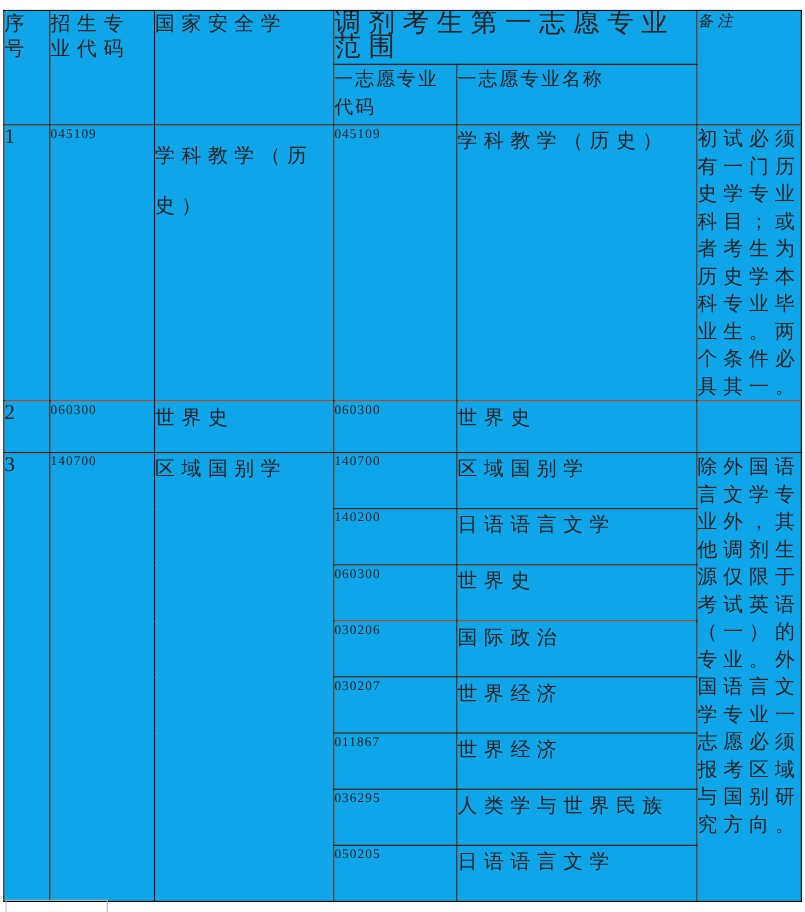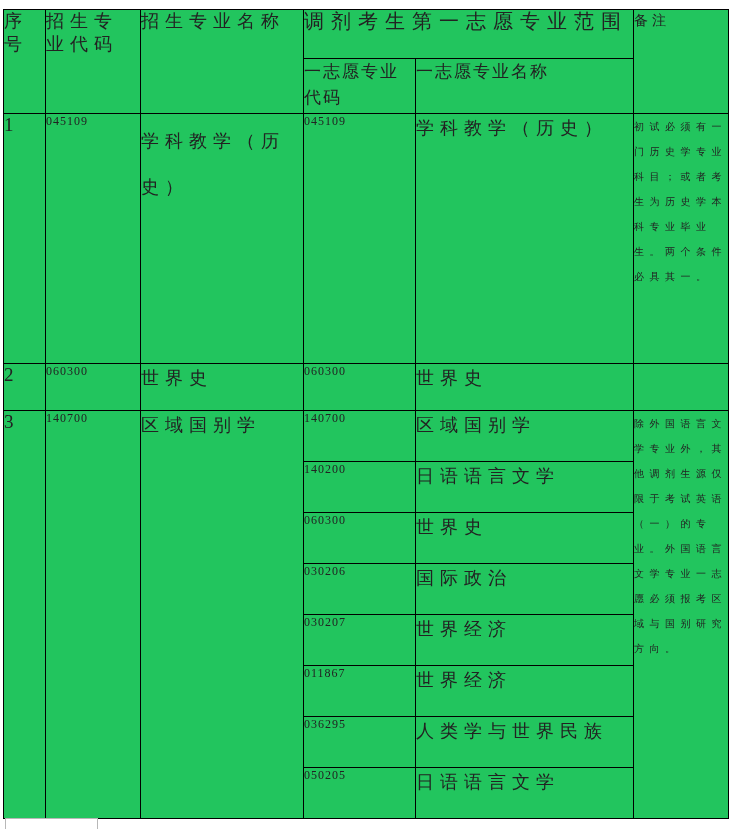--- a/index.html
+++ b/index.html
@@ -19,55 +19,56 @@
     border-collapse: collapse;
     table-layout: fixed;
   }
   .doc th, .doc td {
     border: 1.6px solid #000000;
     padding: 0;
     font-weight: normal;
     text-align: left;
     vertical-align: top;
     overflow: hidden;
-    background: #22c55e;
+    background: #0ea5e9;
   }
   
   .h-main {
     font-size: 18px;
     letter-spacing: 6px;
     line-height: 23px;
     padding: 9px 4px 2px 8px;
   }
   .h-group {
-    font-size: 20px;
+    font-size: 24px;
     letter-spacing: 7px;
     line-height: 22px;
     padding: 13px 4px 2px 13px;
   }
   .h-sub {
     font-size: 17px;
     letter-spacing: 2px;
     line-height: 26px;
     padding: 6px 4px 2px 8px;
     margin-left: 31px;
   }
   .h-remark {
     font-size: 14px;
     letter-spacing: 4px;
     line-height: 22px;
     padding: 8px 4px 2px 9px;
+    font-style: italic;
   }
   
   .c-no   { font-size: 19px; padding: 10px 2px 2px 13px; }
   .c-code { font-size: 12px; letter-spacing: 1px; padding: 10px 2px 2px 10px; }
   .c-name { font-size: 18px; letter-spacing: 6px; line-height: 28px; padding: 8px 4px 2px 9px; }
   .r1 .c-name.wide-lines { line-height: 46px; padding-top: 4px; }
   .c-remark {
-    font-size: 10px;
+    font-size: 18px;
     letter-spacing: 5.5px;
     line-height: 25px;
     padding: 6px 4px 2px 9px;
   }
   .vm { vertical-align: middle; padding-top: 2px; }
   tr.r-h1 { height: 49px; }
   tr.r-h2 { height: 55px; }
   tr.r1   { height: 250px; }
   tr.r2   { height: 47px; }
   tr.rsub { height: 51px; }
@@ -90,21 +91,21 @@
     <col style="width:95px">
     <col style="width:163px">
     <col style="width:112px">
     <col style="width:218px">
     <col style="width:95px">
   </colgroup>
   <thead>
     <tr class="r-h1">
       <th class="h-main" rowspan="2">序号</th>
       <th class="h-main" rowspan="2">招生专业代码</th>
-      <th class="h-main" rowspan="2">招生专业名称</th>
+      <th class="h-main" rowspan="2">国家安全学</th>
       <th class="h-group" colspan="2">调剂考生第一志愿专业范围</th>
       <th class="h-remark" rowspan="2">备注</th>
     </tr>
     <tr class="r-h2">
       <th class="h-sub">一志愿专业代码</th>
       <th class="h-sub">一志愿专业名称</th>
     </tr>
   </thead>
   <tbody>
     <tr class="r1">

